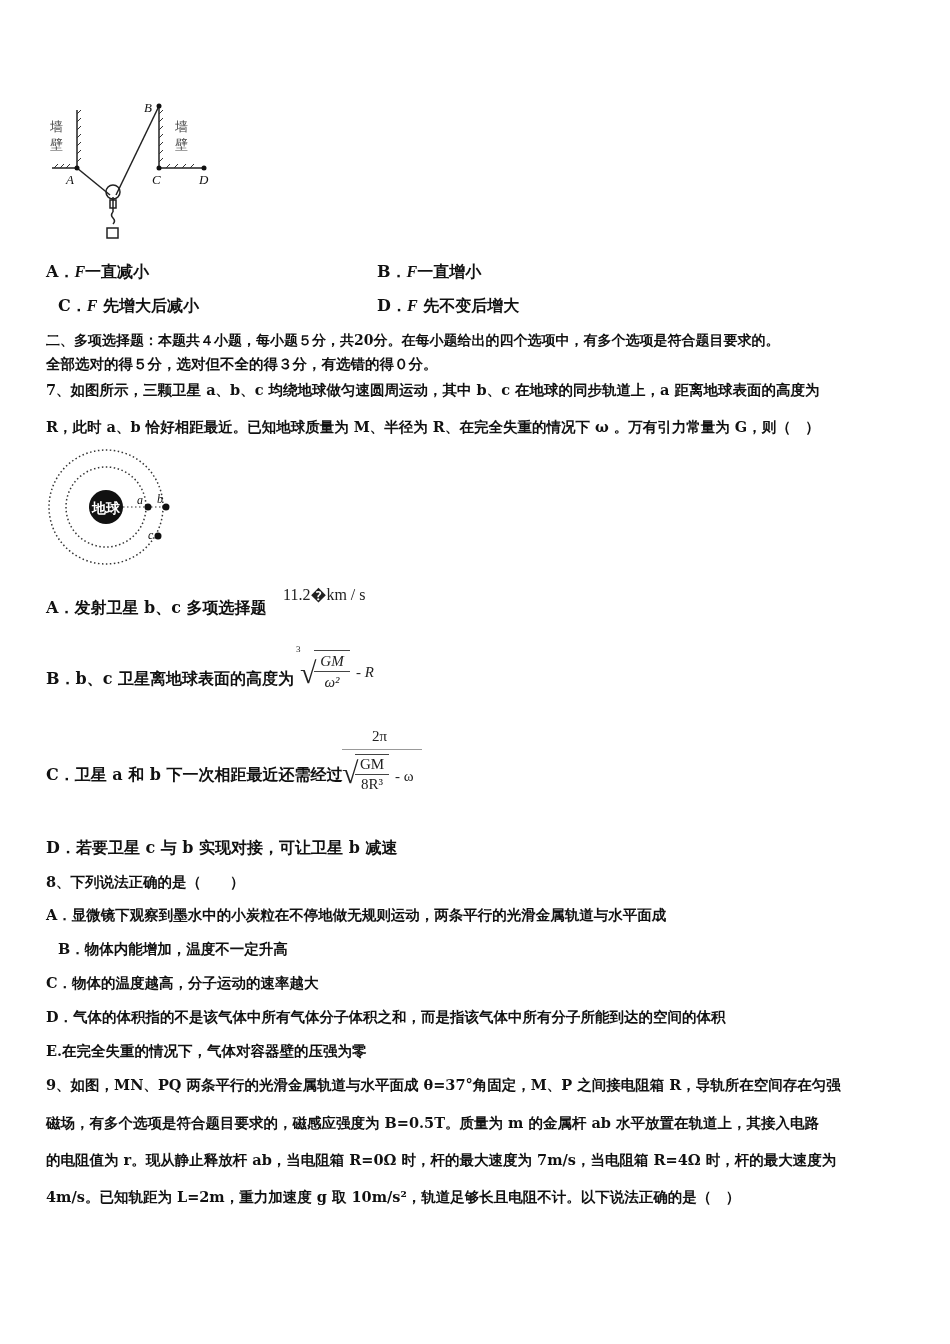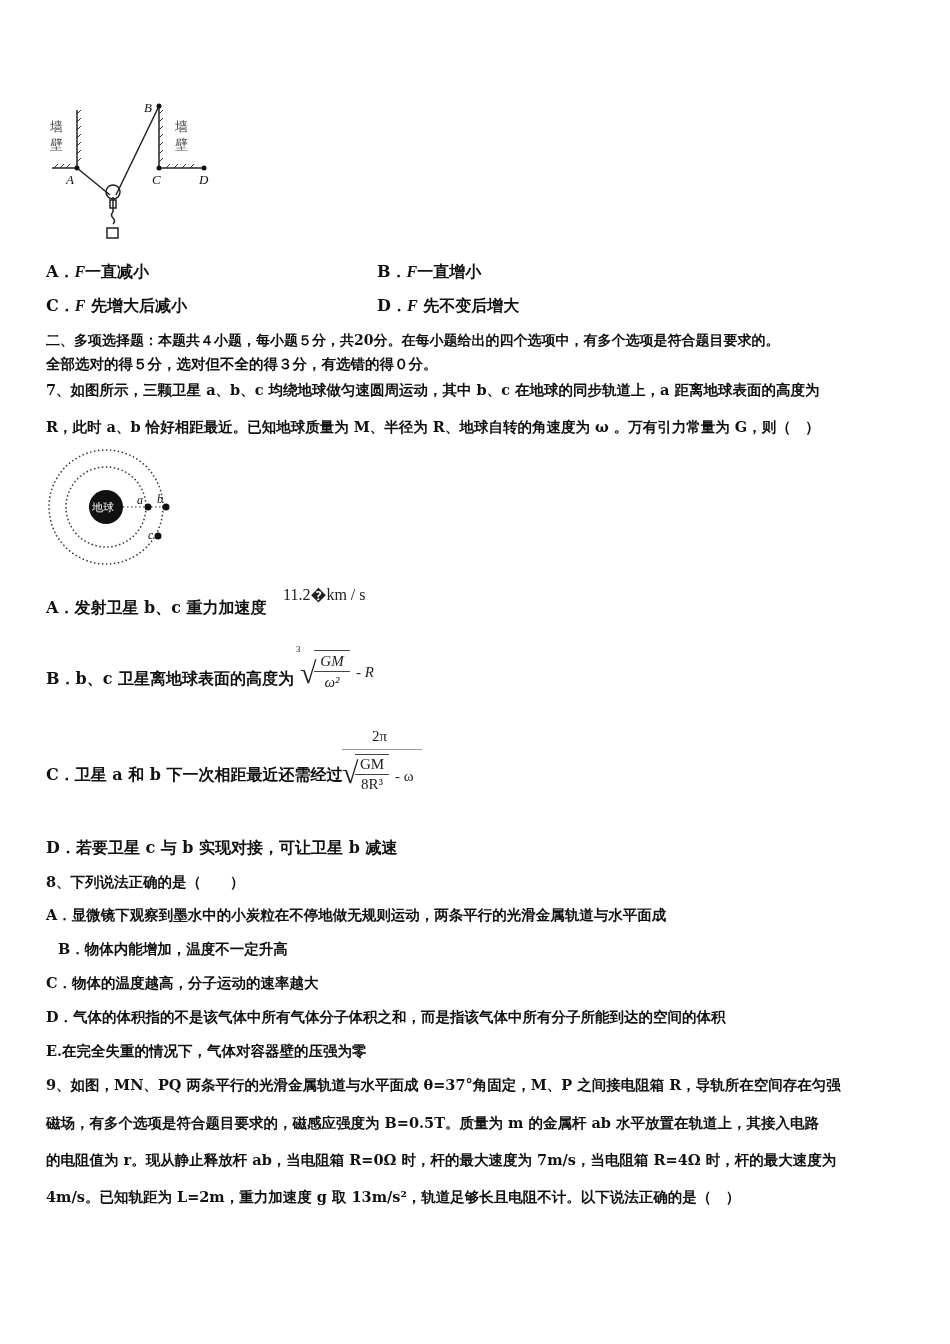--- a/index.html
+++ b/index.html
@@ -65,51 +65,51 @@
   <span class="abs it" style="left:108px;top:72px;font-size:13px;">C</span>
   <span class="abs it" style="left:155px;top:72px;font-size:13px;">D</span>
 </div>
 
 <div class="line" style="top:262px;">
   <span>A．</span><span class="it">F</span><span>一直减小</span>
 </div>
 <div class="line" style="top:262px;left:377px;">
   <span>B．</span><span class="it">F</span><span>一直增小</span>
 </div>
-<div class="line" style="top:296px;">
+<div class="line" style="top:296px;margin-left:12px;">
   <span>C．</span><span class="it">F</span> <span>先增大后减小</span>
 </div>
 <div class="line" style="top:296px;left:377px;">
   <span>D．</span><span class="it">F</span> <span>先不变后增大</span>
 </div>
 
 <div class="line" style="top:330px;font-size:14px;">二、多项选择题：本题共４小题，每小题５分，共20分。在每小题给出的四个选项中，有多个选项是符合题目要求的。</div>
 <div class="line" style="top:354px;font-size:14.5px;">全部选对的得５分，选对但不全的得３分，有选错的得０分。</div>
 
 <div class="line" style="top:380px;font-size:14.5px;">7、如图所示，三颗卫星 a、b、c 均绕地球做匀速圆周运动，其中 b、c 在地球的同步轨道上，a 距离地球表面的高度为</div>
-<div class="line" style="top:417px;font-size:14.5px;">R，此时 a、b 恰好相距最近。已知地球质量为 M、半径为 R、地球自转的角速度为 ω 。万有引力常量为 G，则（　）</div>
+<div class="line" style="top:417px;font-size:14.5px;">R，此时 a、b 恰好相距最近。已知地球质量为 M、半径为 R、在完全失重的情况下 ω 。万有引力常量为 G，则（　）</div>
 
 <div class="abs" style="left:44px;top:446px;width:140px;height:122px;">
   <svg width="140" height="122" viewBox="0 0 140 122">
     <circle cx="62" cy="61" r="57" fill="none" stroke="#333" stroke-width="1.5" stroke-dasharray="1.5 2.5"></circle>
     <circle cx="62" cy="61" r="40" fill="none" stroke="#333" stroke-width="1.5" stroke-dasharray="1.5 2.5"></circle>
     <circle cx="62" cy="61" r="17" fill="#111"></circle>
     <line x1="79" y1="61" x2="118" y2="61" stroke="#333" stroke-width="1.2" stroke-dasharray="1.5 2.5"></line>
     <circle cx="104" cy="61" r="3.5" fill="#111"></circle>
     <circle cx="122" cy="61" r="3.5" fill="#111"></circle>
     <circle cx="114" cy="90" r="3.5" fill="#111"></circle>
   </svg>
-  <span class="abs" style="left:48px;top:54px;font-size:11px;color:#fff;font-weight:normal;">地球</span>
+  <span class="abs" style="left:48px;top:54px;font-size:14px;color:#fff;font-weight:bold;">地球</span>
   <span class="abs it" style="left:93px;top:47px;font-size:12px;">a</span>
   <span class="abs it" style="left:113px;top:46px;font-size:12px;">b</span>
   <span class="abs it" style="left:104px;top:82px;font-size:12px;">c</span>
 </div>
 
 <div class="line" style="top:598px;">
-  <span>A．</span><span>发射卫星 b、c 重力加速度</span>
+  <span>A．</span><span>发射卫星 b、c 多项选择题</span>
 </div>
 <div class="abs math" style="left:283px;top:583px;font-size:16px;">11.2�km / s</div>
 
 <div class="line" style="top:669px;">
   <span>B．</span><span>b、c 卫星离地球表面的高度为</span>
 </div>
 <div class="abs math" style="left:296px;top:644px;font-size:15px;">
   <span class="abs" style="left:0;top:0;font-size:9px;">3</span>
   <span class="abs" style="left:4px;top:12px;font-size:30px;">√</span>
   <span class="abs" style="left:18px;top:6px;border-top:1px solid #444;width:36px;text-align:center;">
@@ -140,13 +140,13 @@
 <div class="line" style="top:872px;font-size:14.5px;">8、下列说法正确的是（　　）</div>
 <div class="line" style="top:905px;font-size:14.5px;">A．显微镜下观察到墨水中的小炭粒在不停地做无规则运动，两条平行的光滑金属轨道与水平面成</div>
 <div class="line" style="top:939px;font-size:14.5px;margin-left:12px;">B．物体内能增加，温度不一定升高</div>
 <div class="line" style="top:973px;font-size:14.5px;">C．物体的温度越高，分子运动的速率越大</div>
 <div class="line" style="top:1007px;font-size:14.5px;">D．气体的体积指的不是该气体中所有气体分子体积之和，而是指该气体中所有分子所能到达的空间的体积</div>
 <div class="line" style="top:1041px;font-size:14.5px;">E.在完全失重的情况下，气体对容器壁的压强为零</div>
 
 <div class="line" style="top:1075px;font-size:14.5px;">9、如图，MN、PQ 两条平行的光滑金属轨道与水平面成 θ=37°角固定，M、P 之间接电阻箱 R，导轨所在空间存在匀强</div>
 <div class="line" style="top:1113px;font-size:14.5px;">磁场，有多个选项是符合题目要求的，磁感应强度为 B=0.5T。质量为 m 的金属杆 ab 水平放置在轨道上，其接入电路</div>
 <div class="line" style="top:1150px;font-size:14.5px;">的电阻值为 r。现从静止释放杆 ab，当电阻箱 R=0Ω 时，杆的最大速度为 7m/s，当电阻箱 R=4Ω 时，杆的最大速度为</div>
-<div class="line" style="top:1187px;font-size:14.5px;">4m/s。已知轨距为 L=2m，重力加速度 g 取 13m/s²，轨道足够长且电阻不计。以下说法正确的是（　）</div>
+<div class="line" style="top:1187px;font-size:14.5px;">4m/s。已知轨距为 L=2m，重力加速度 g 取 10m/s²，轨道足够长且电阻不计。以下说法正确的是（　）</div>
 
 </body></html>

